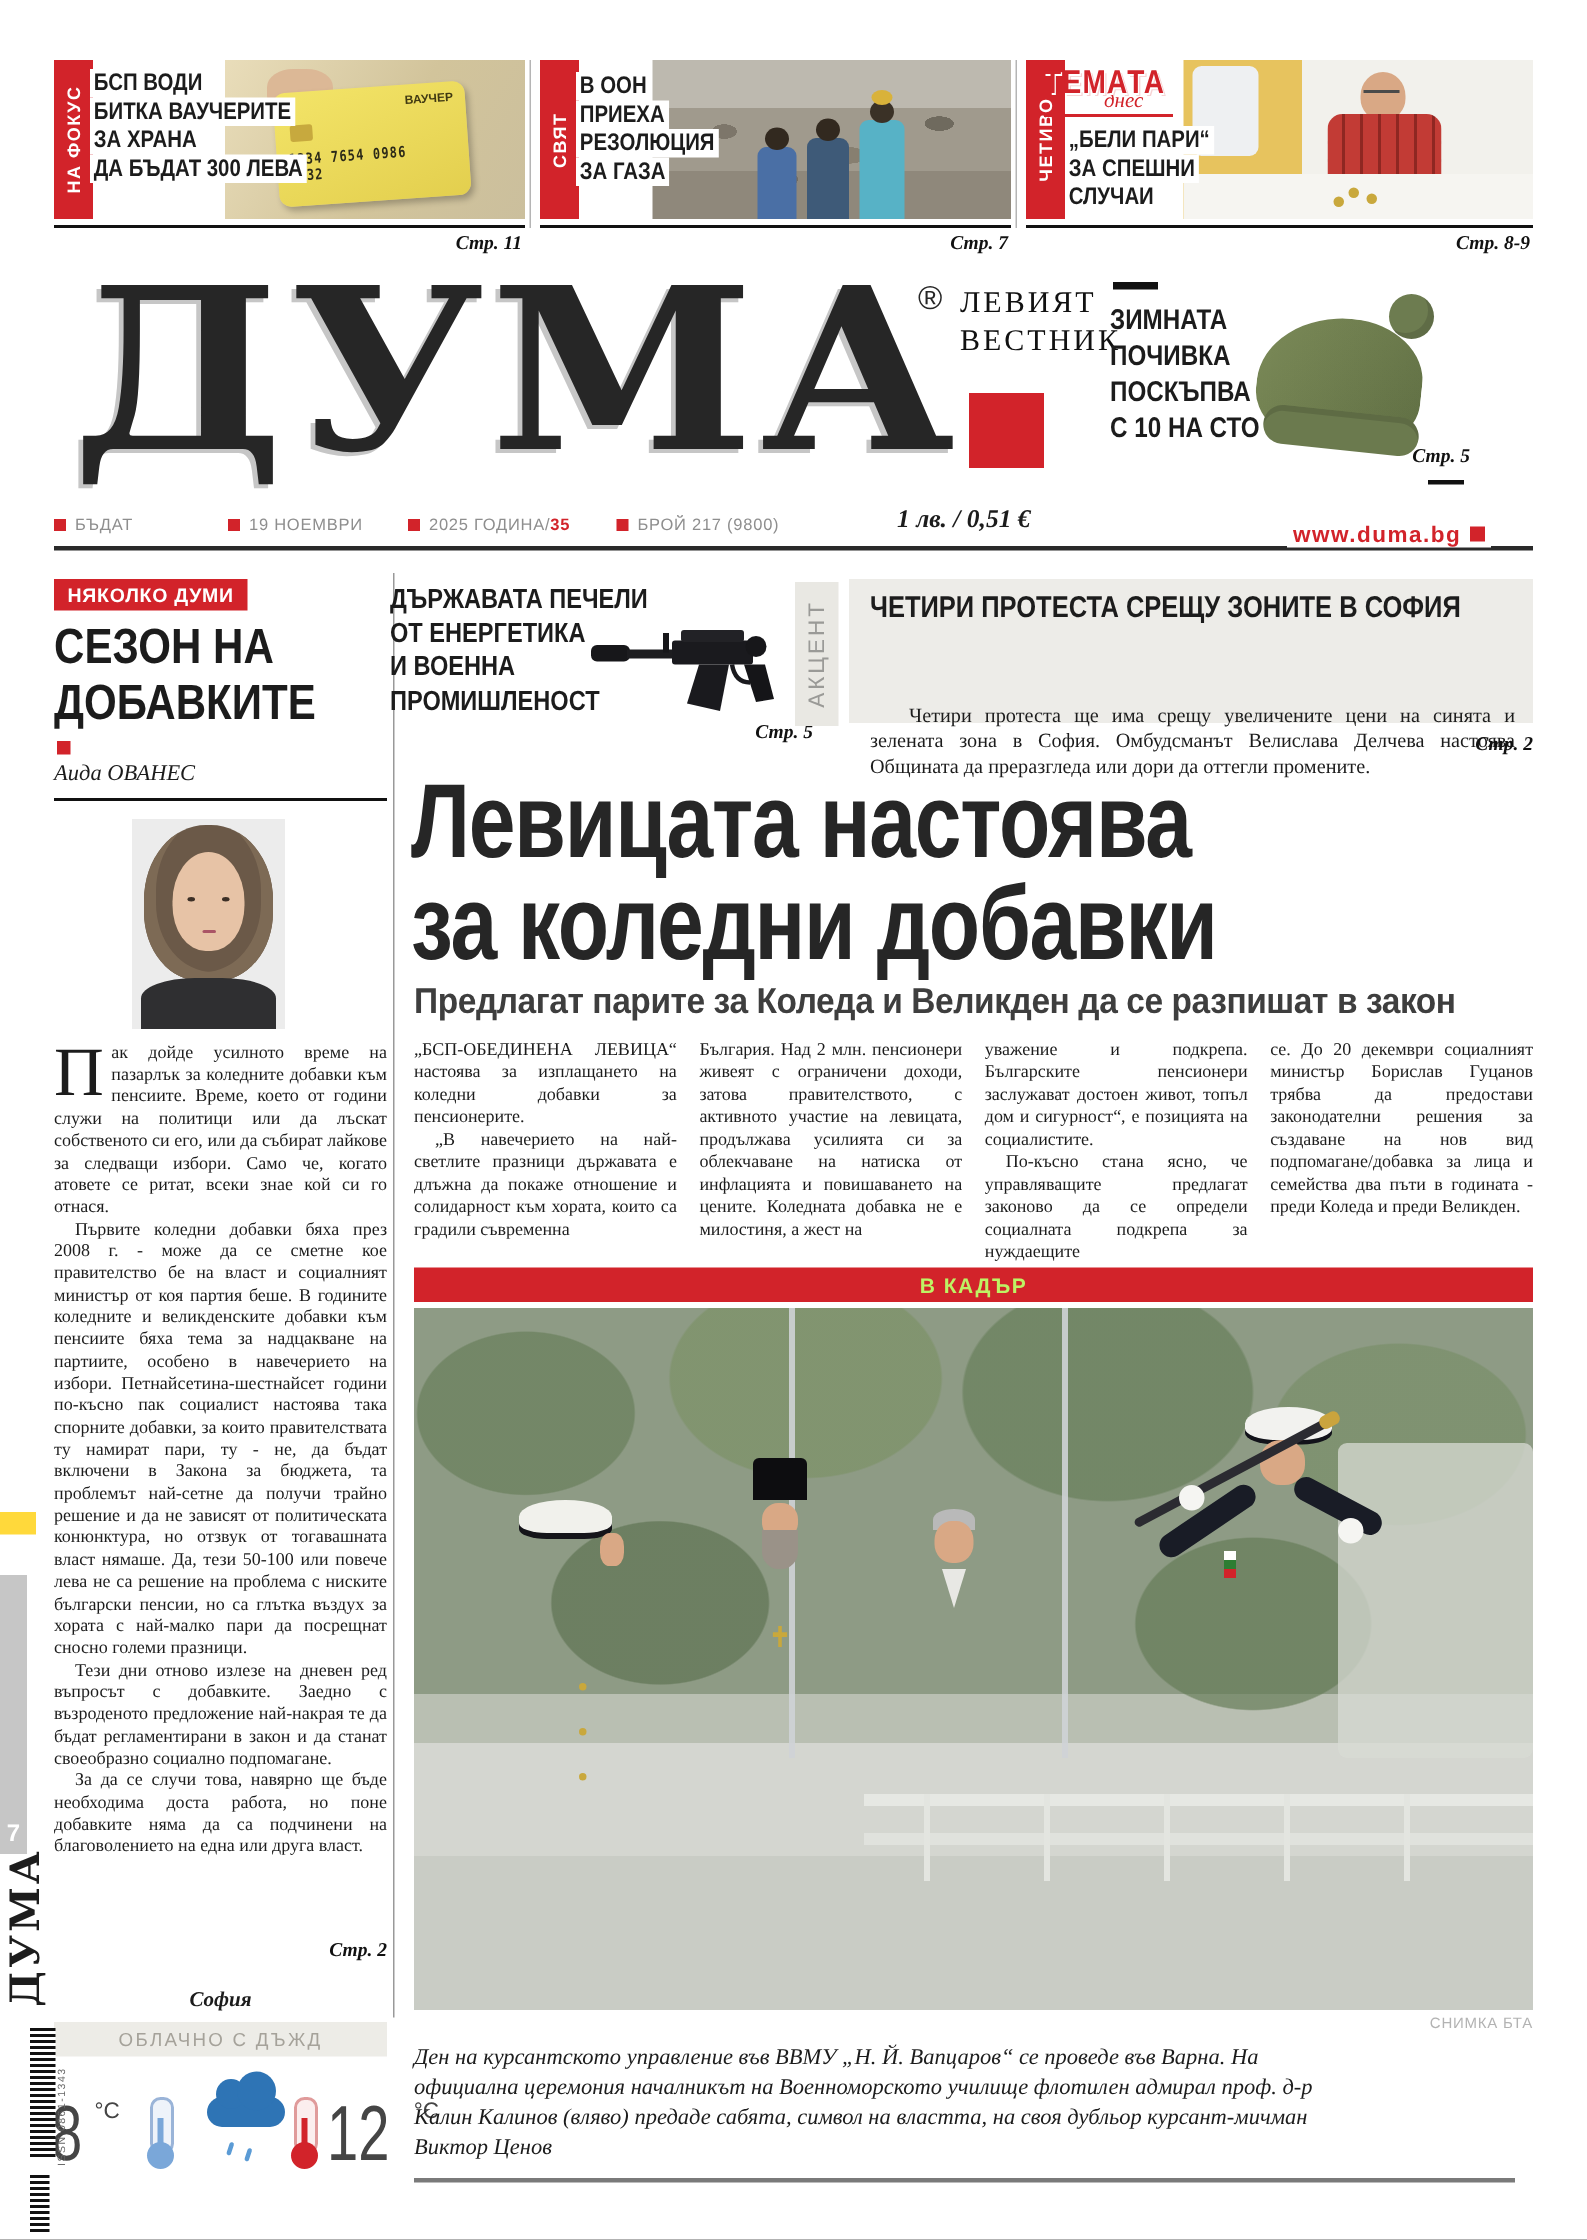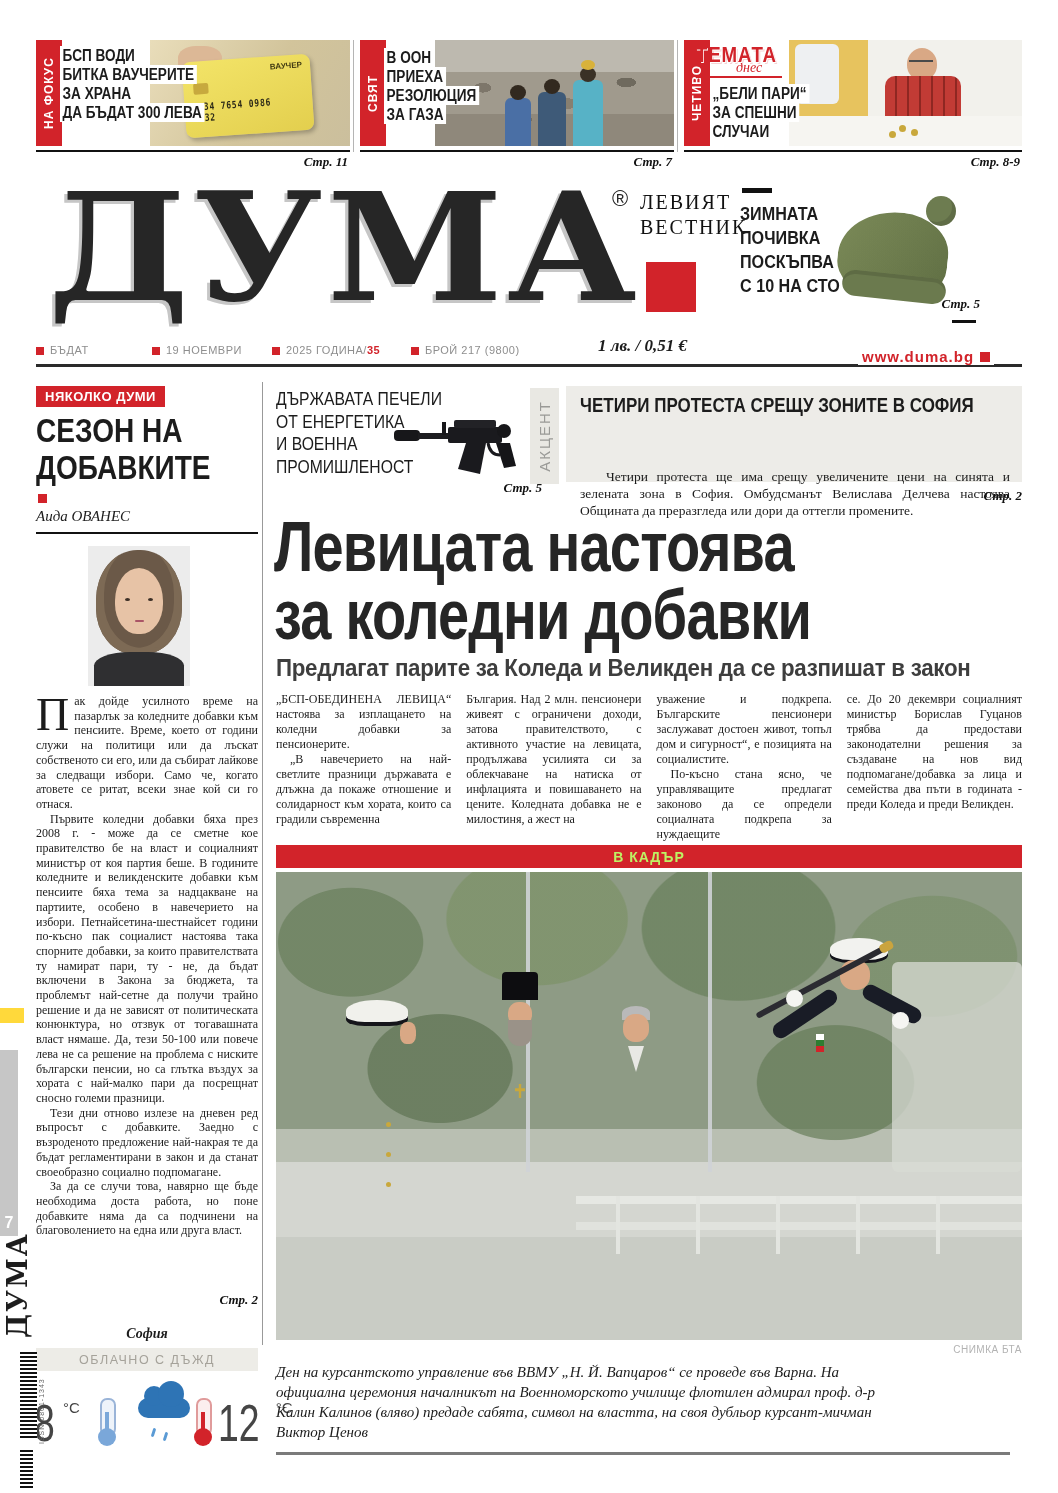--- a/index.html
+++ b/index.html
@@ -109,21 +109,21 @@
   .thermo .bulb{position:absolute;left:-4px;bottom:-12px;width:18px;height:18px;border-radius:50%;background:#7aa7d9;}
   .thermo .stem{position:absolute;left:3px;top:12px;width:4px;height:20px;background:#7aa7d9;}
   .thermo.red{border-color:#e09b9b;background:#fbeeee;}
   .thermo.red .bulb,.thermo.red .stem{background:#d2232a;}
   .cloud{top:1398px;width:52px;height:20px;background:#2e74b5;border-radius:12px;}
   .cloud:before{content:"";position:absolute;left:6px;top:-12px;width:20px;height:20px;border-radius:50%;background:#2e74b5;}
   .cloud:after{content:"";position:absolute;left:20px;top:-17px;width:26px;height:26px;border-radius:50%;background:#2e74b5;}
   .drop{position:absolute;width:3px;height:9px;border-radius:2px;background:#5b9bd5;transform:rotate(18deg);}
 
   
-  .energyHead{left:276px;top:388px;font-weight:normal;font-size:18.5px;line-height:22.5px;}
+  .energyHead{left:260px;top:388px;font-weight:bold;font-size:18.5px;line-height:22.5px;}
   .rifle{left:392px;top:400px;width:150px;height:80px;}
   .energyPage{left:412px;top:480px;width:130px;text-align:right;}
   .akcent{left:530px;top:388px;width:29px;height:96px;background:#e9e8e3;display:flex;align-items:center;justify-content:center;}
   .akcent span{writing-mode:vertical-rl;transform:rotate(180deg);color:#9a9a97;font-size:15px;letter-spacing:2px;}
   .protestBox{left:566px;top:386px;width:456px;height:96px;background:#edece8;}
   .protestHead{position:absolute;left:14px;top:8px;font-weight:bold;font-size:20px;}
   .protestText{position:absolute;left:14px;right:12px;top:34px;font-family:"Liberation Serif",serif;font-size:13.5px;line-height:17px;text-align:justify;text-indent:26px;margin-top:48px;}
   .protestPage{left:566px;top:488px;width:456px;text-align:right;}
 
   

